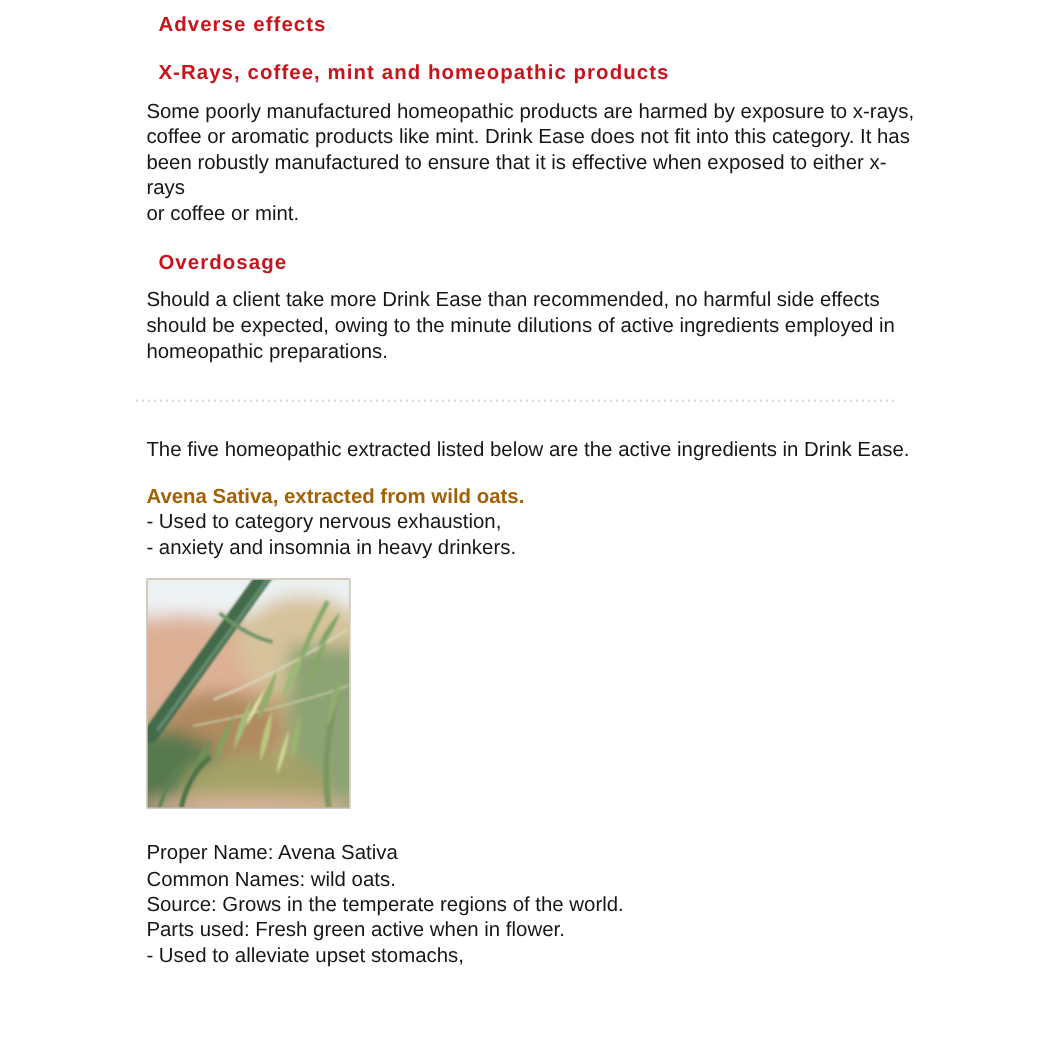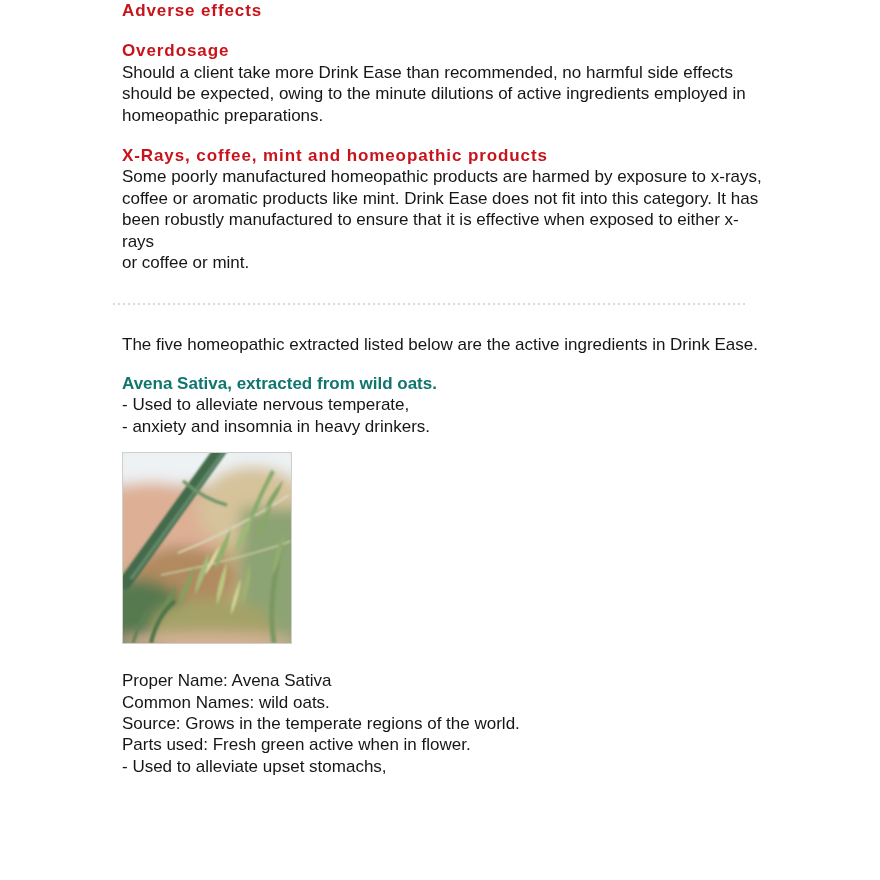--- a/index.html
+++ b/index.html
@@ -10,33 +10,33 @@
     overflow:hidden;
     font-family:"Liberation Sans", sans-serif;
     color:#111111;
   }
   .content{
     position:absolute;
     left:122px;top:0;
     width:644px;
   }
   h2.red-heading{
-    margin:0;
+    margin:10px;
     font-size:17px;
     font-weight:bold;
     line-height:21.4px;
     letter-spacing:0.9px;
     color:#c9131b;
   }
   h3.ing-title{
     margin:0;
     font-size:17px;
     font-weight:bold;
     line-height:21.4px;
-    color:#0f766e;
+    color:#a16207;
   }
   p.body{
     margin:0;
     font-size:17px;
     line-height:21.4px;
     color:#161616;
     white-space:pre-line;
   }
   .sec{margin:0 0 19px 0;}
   .sec-ai{margin:0 0 17px 0;}
@@ -60,43 +60,43 @@
 <body>
 
 <div class="page">
   <div class="content">
 
     <section class="sec">
       <h2 class="red-heading">Adverse effects</h2>
     </section>
 
     <section class="sec">
-      <h2 class="red-heading">Overdosage</h2>
-      <p class="body">Should a client take more Drink Ease than recommended, no harmful side effects
-should be expected, owing to the minute dilutions of active ingredients employed in
-homeopathic preparations.</p>
-    </section>
-
-    <section class="sec">
       <h2 class="red-heading">X-Rays, coffee, mint and homeopathic products</h2>
       <p class="body">Some poorly manufactured homeopathic products are harmed by exposure to x-rays,
 coffee or aromatic products like mint. Drink Ease does not fit into this category. It has
 been robustly manufactured to ensure that it is effective when exposed to either x-rays
 or coffee or mint.</p>
+    </section>
+
+    <section class="sec">
+      <h2 class="red-heading">Overdosage</h2>
+      <p class="body">Should a client take more Drink Ease than recommended, no harmful side effects
+should be expected, owing to the minute dilutions of active ingredients employed in
+homeopathic preparations.</p>
     </section>
 
     <div class="divider"></div>
 
     <section class="sec-ai">
       <p class="body">The five homeopathic extracted listed below are the active ingredients in Drink Ease.</p>
     </section>
 
     <section class="ing-block">
       <h3 class="ing-title">Avena Sativa, extracted from wild oats.</h3>
-      <p class="body">- Used to alleviate nervous temperate,
+      <p class="body">- Used to category nervous exhaustion,
 - anxiety and insomnia in heavy drinkers.</p>
     </section>
 
     <figure class="photo">
       <svg viewBox="0 0 168 190" width="168" height="190">
         <defs>
           <filter id="bb" x="-40%" y="-40%" width="180%" height="180%">
               <feGaussianBlur stdDeviation="7"></feGaussianBlur>
             </filter>
           <filter id="bs" x="-40%" y="-40%" width="180%" height="180%">

